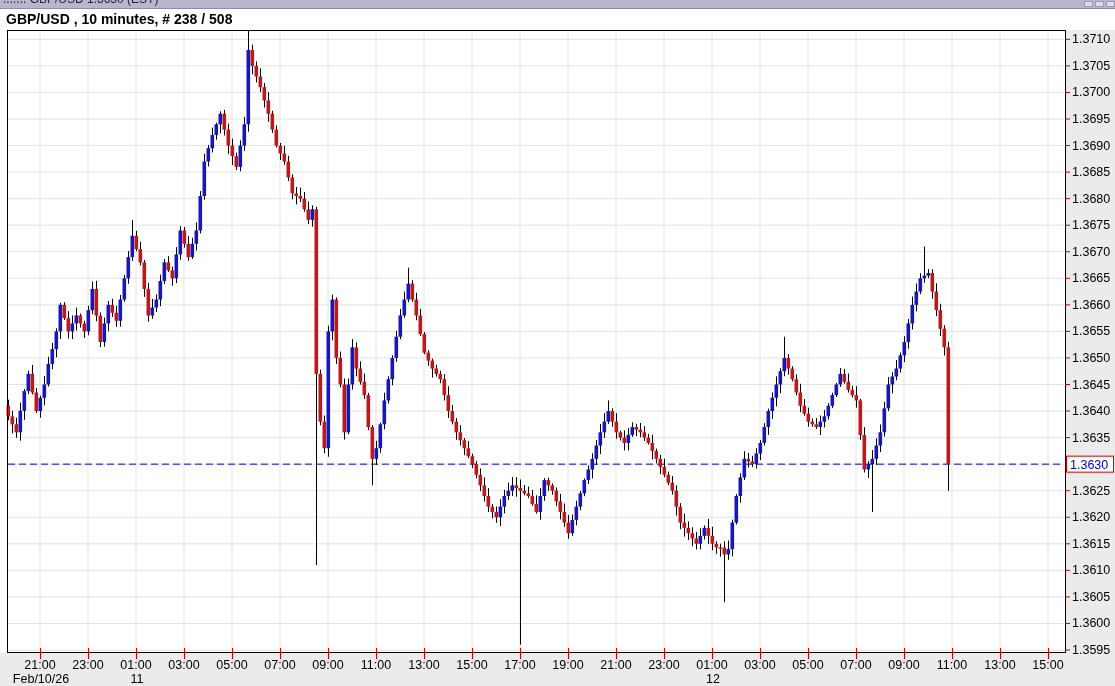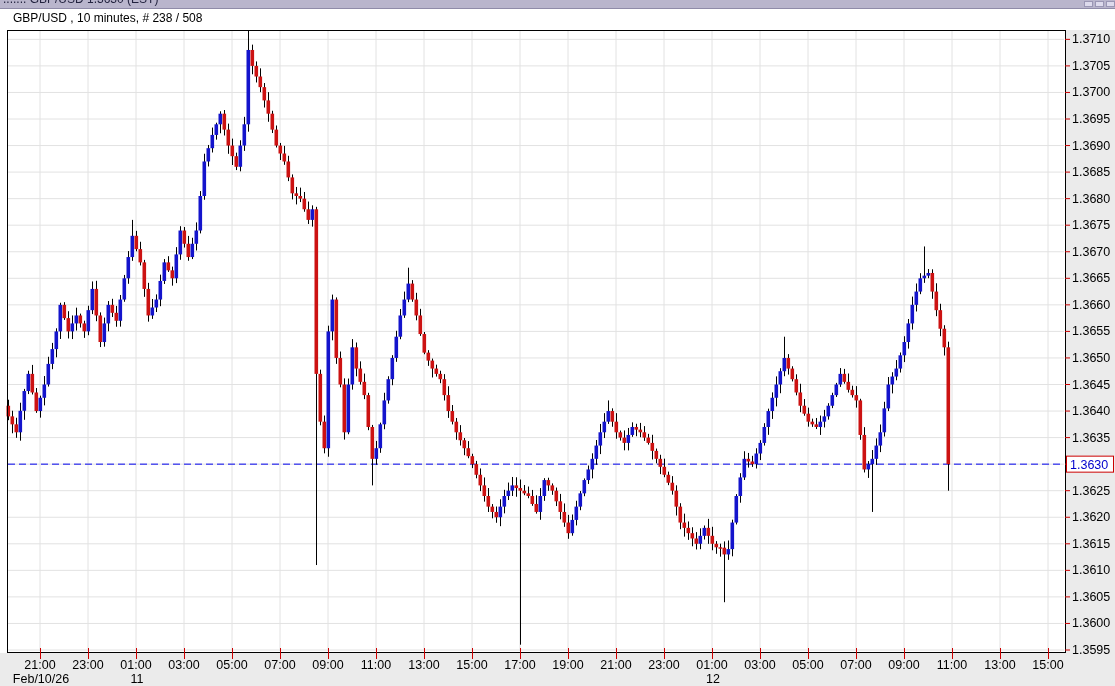--- a/index.html
+++ b/index.html
@@ -2,21 +2,21 @@
 <html><head>
 <meta charset="utf-8">
 <style>
   html,body{margin:0;padding:0;background:#fff;font-family:"Liberation Sans",sans-serif;}
   .screen{position:relative;width:1115px;height:686px;overflow:hidden;background:#ffffff;}
   .titlebar{position:absolute;top:0;left:0;width:1115px;height:8px;background:#b9b5cc;
             border-bottom:1px solid #8f8ba8;overflow:hidden;z-index:3;}
   .titlebar .ttext{position:absolute;top:-8px;left:3px;font-size:12px;color:#23233f;white-space:nowrap;}
   .tbtn{position:absolute;top:1px;width:9px;height:6px;background:#dddaec;border:1px solid #9a96b4;box-sizing:border-box;}
   .header{position:absolute;top:8px;left:0;width:1115px;height:22px;background:#ffffff;z-index:2;}
-  .header .htext{position:absolute;top:3px;left:13px;font-size:12px;color:#000;}
+  .header .htext{position:absolute;top:3px;left:6px;font-size:14px;color:#000;font-weight:bold;}
   svg{position:absolute;top:0;left:0;}
 </style>
 </head>
 <body>
 
 <div class="screen">
 
   <div class="titlebar">
     <span class="ttext">.......  GBP/USD   1.3630   (EST)</span>
     <span class="tbtn" style="left:1084px;"></span>

